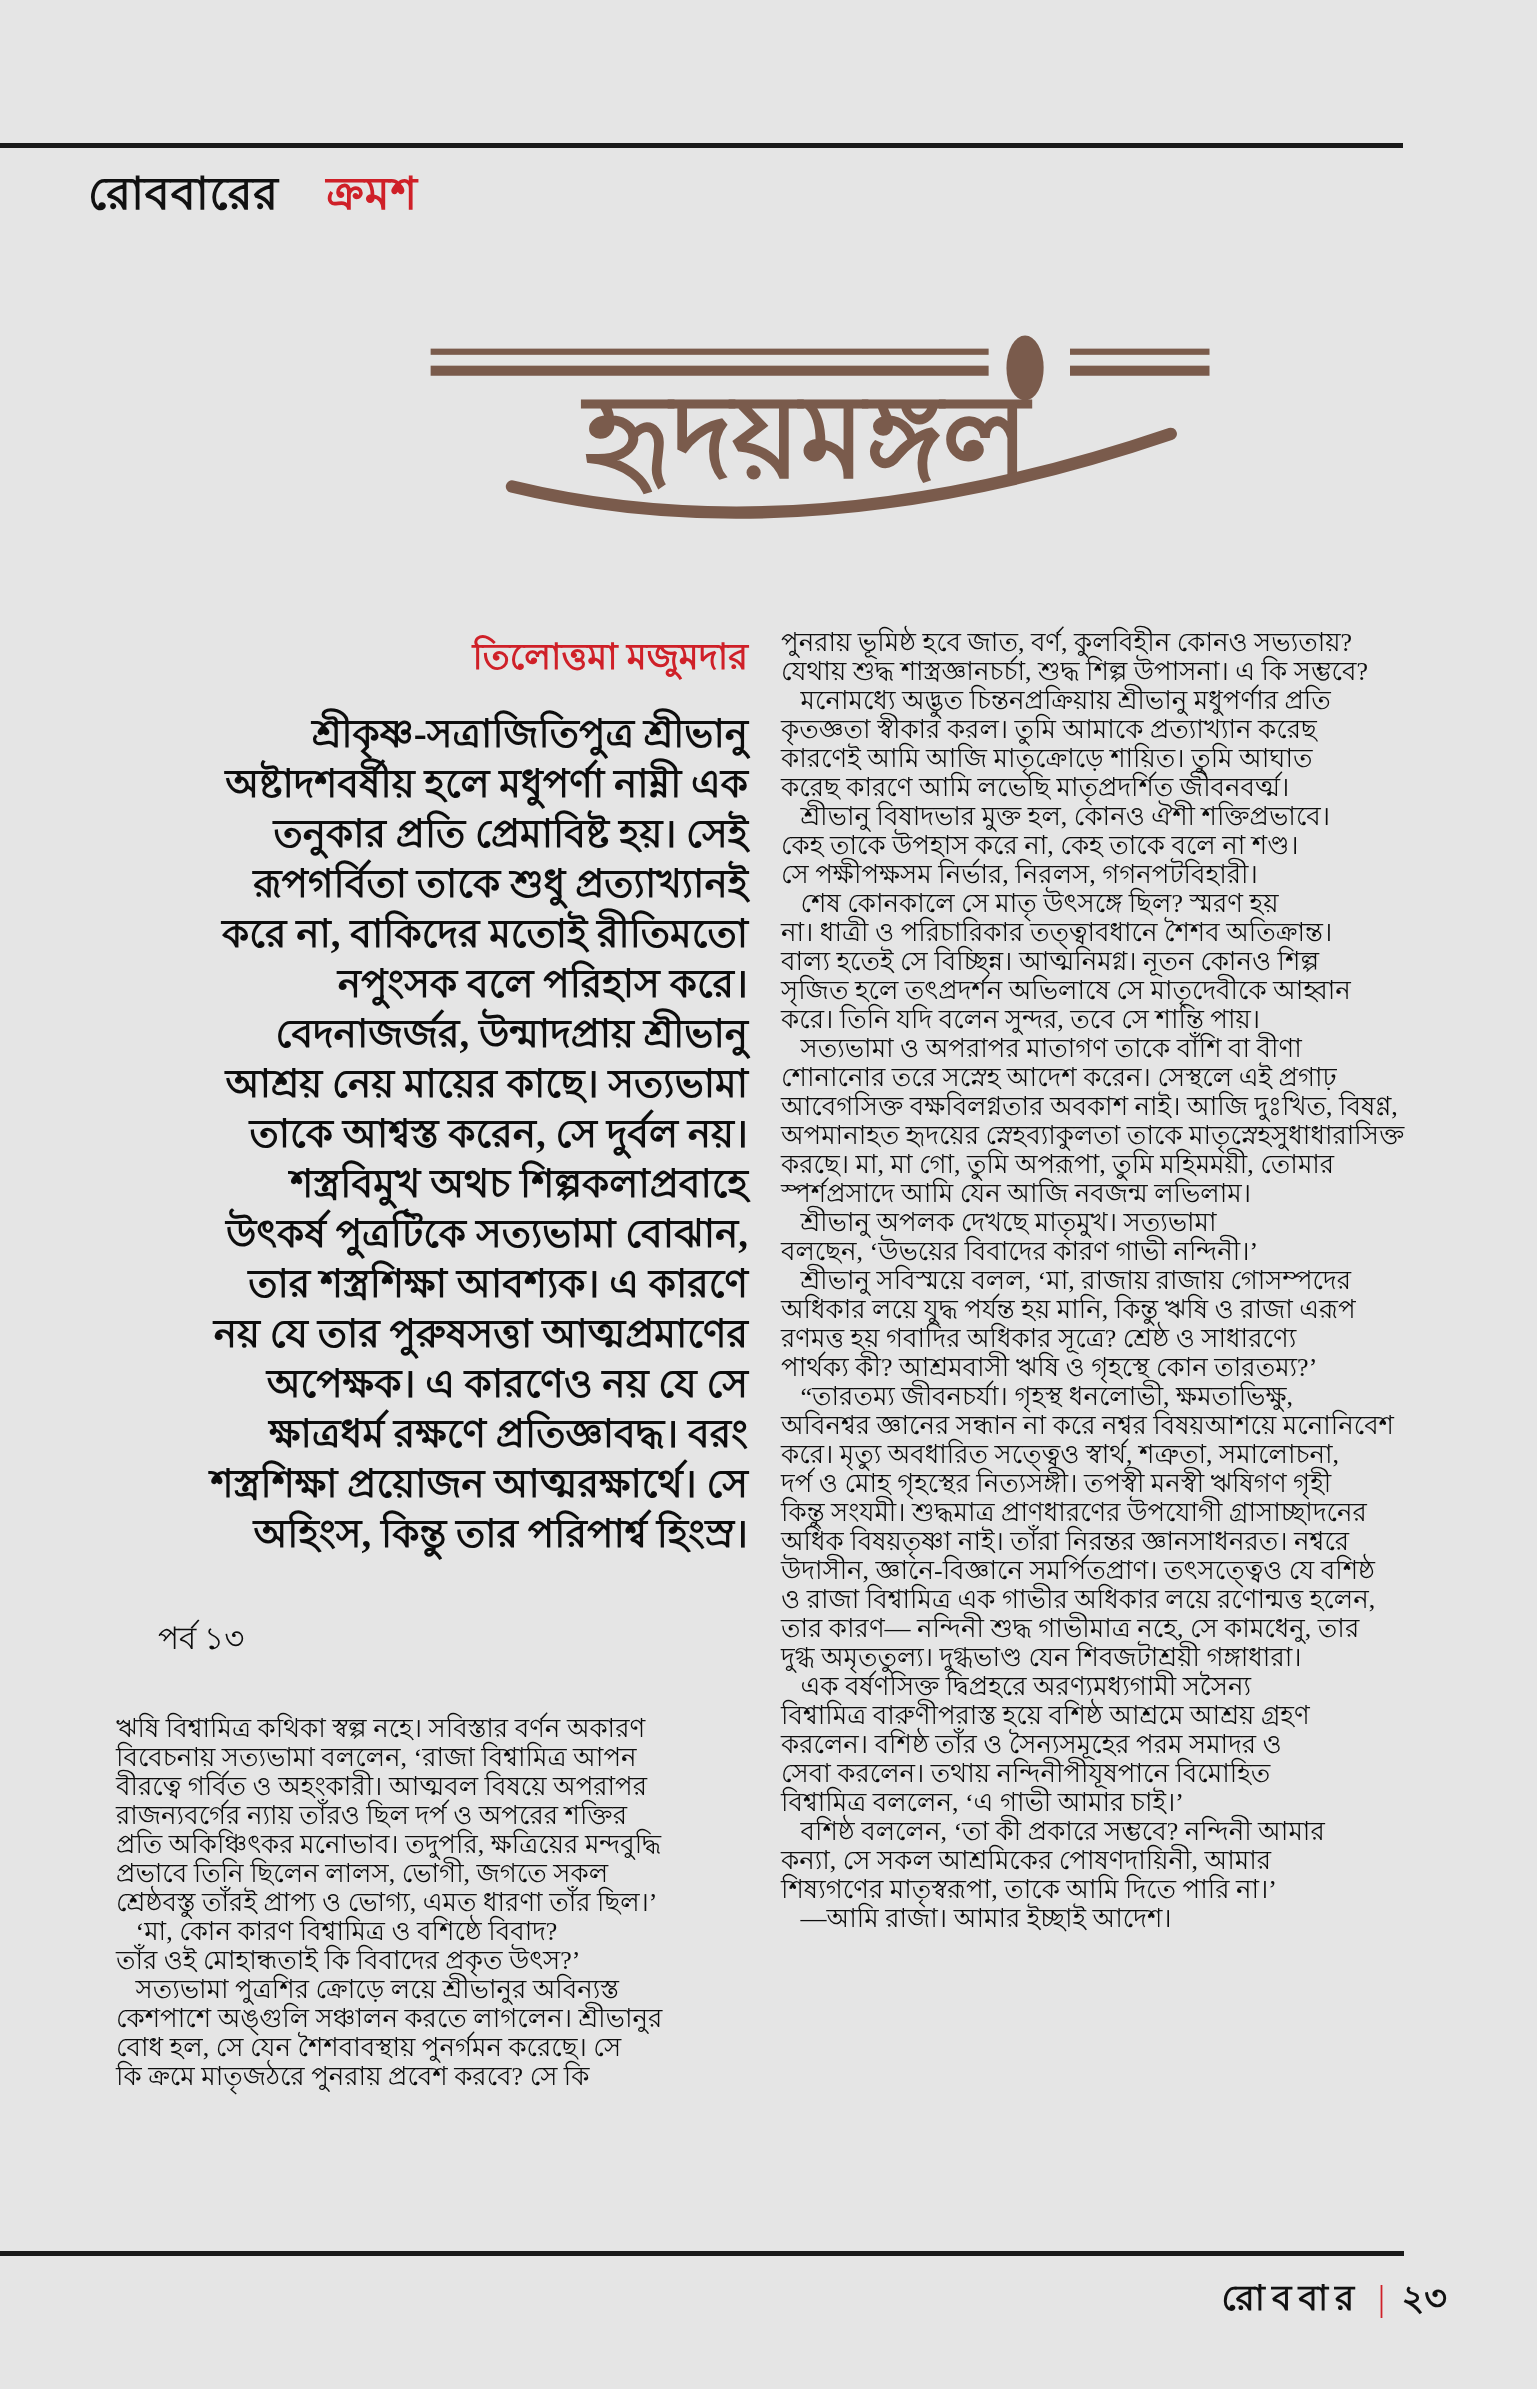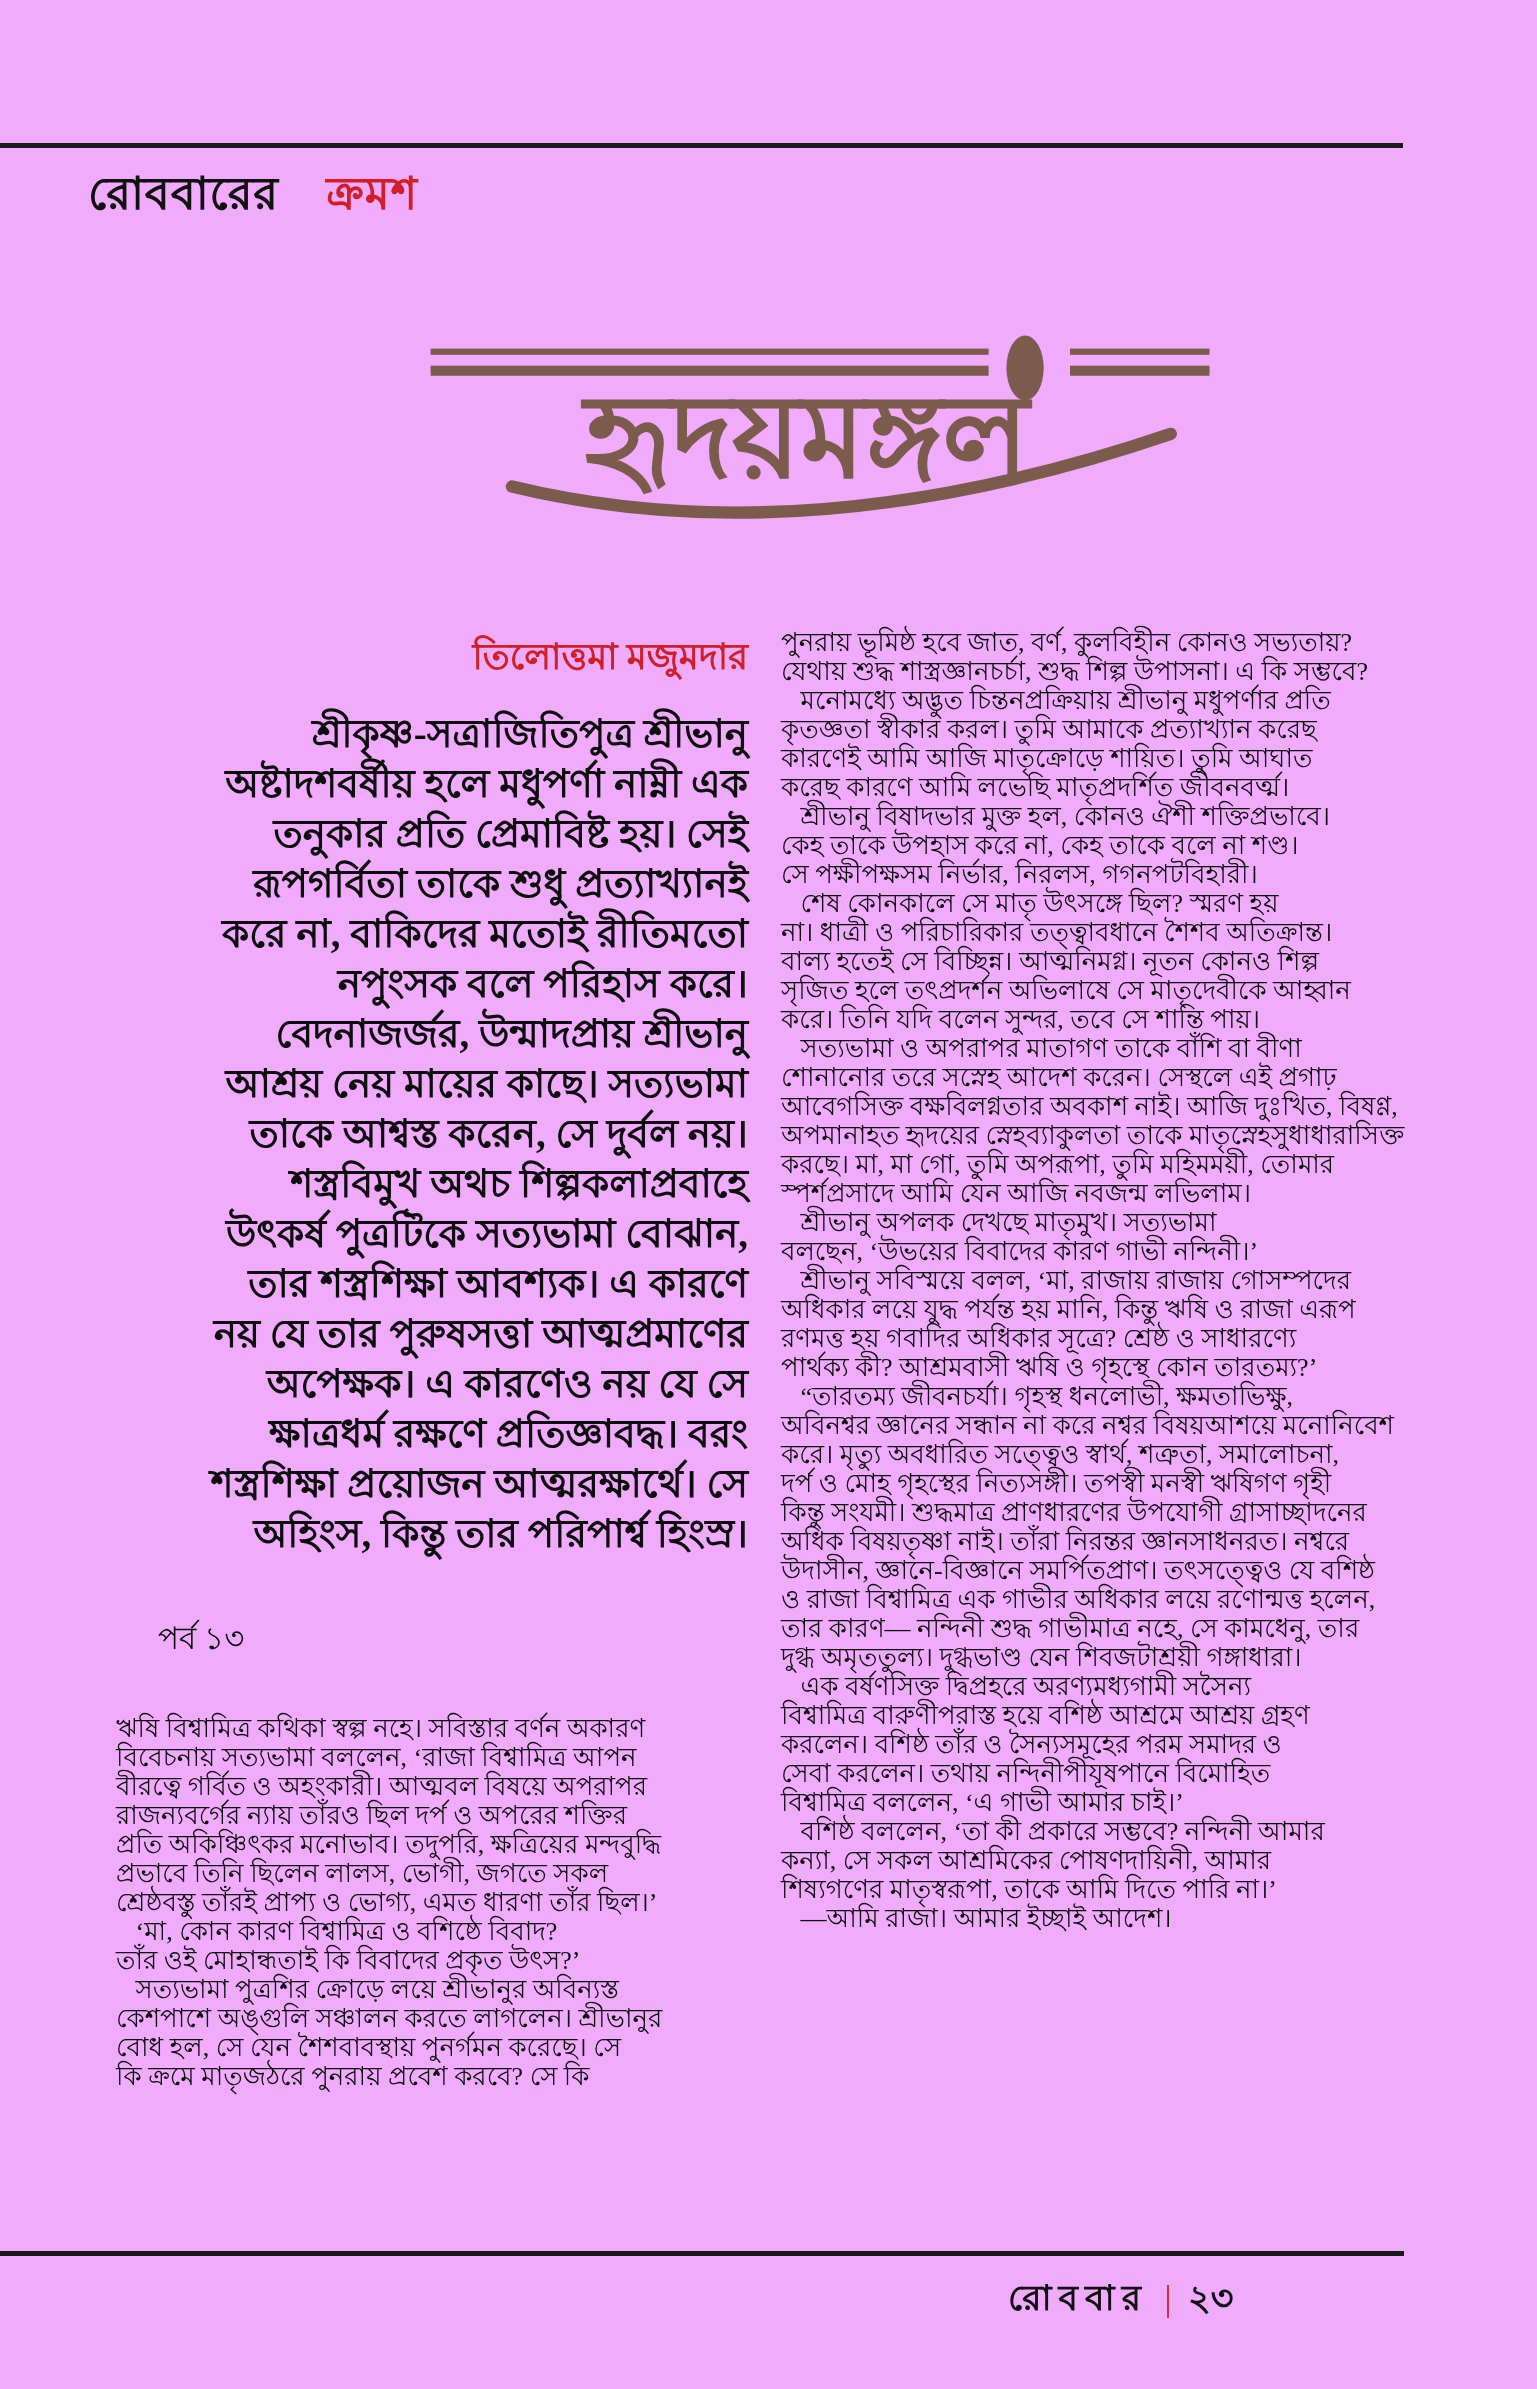--- a/index.html
+++ b/index.html
@@ -1,20 +1,20 @@
 <!DOCTYPE html>
 <html style="font-size:12.4px"><head>
 <meta charset="utf-8">
 <style>
   html, body { margin: 0; padding: 0; background: #ffffff; }
   .page {
     position: relative;
     width: 1538px;
     height: 2389px;
-    background: #f0abfc;
+    background: #e5e5e5;
     overflow: hidden;
     font-family: "Liberation Serif", serif;
     color: #111111;
   }
   .rule {
     position: absolute;
     left: 0;
     height: 4.7px;
     background: #1a1a1a;
   }
@@ -80,20 +80,21 @@
     color: #0d0d0d;
   }
   .left-body  { left: 116px;  top: 1714px; width: 639px; }
   .right-body { left: 781px; top: 628px;  width: 670px; }
 
   .footer {
     position: absolute;
     left: 1008px;
     top: 2271px;
     width: 439px;
+    text-align: right;
     font-size: 35px;
     font-weight: 700;
     white-space: nowrap;
   }
   .footer .mag { letter-spacing: 7px; }
   .footer .sep { color: #cf2028; padding: 0 7.8px; font-weight: 400; }
 </style>
 </head>
 <body>
 

